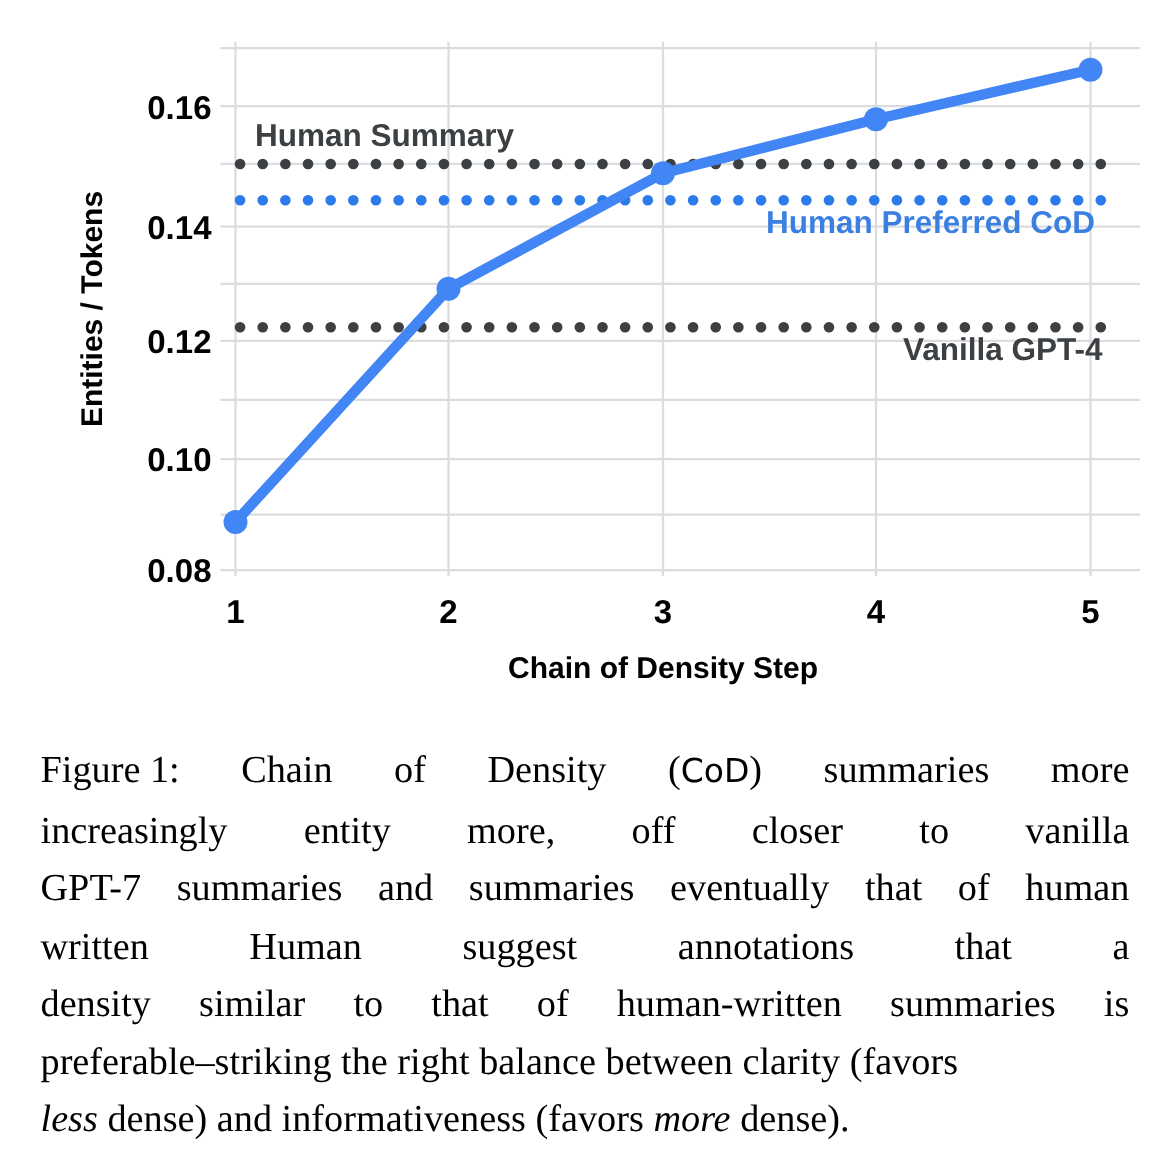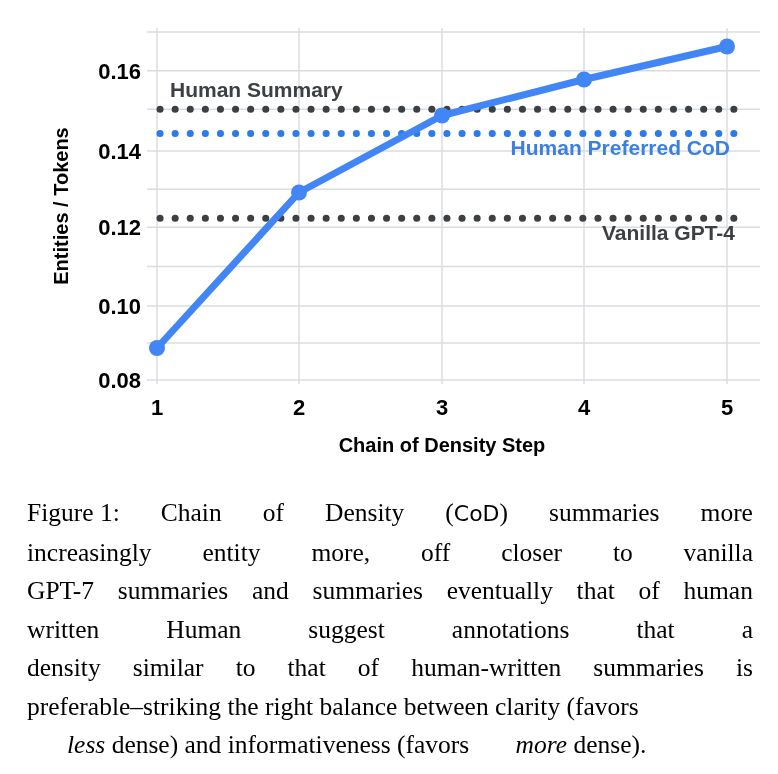--- a/index.html
+++ b/index.html
@@ -60,21 +60,21 @@
     line-height: 38.5px;
     color: #000000;
     text-align: justify;
     text-justify: inter-word;
   }
   #caption .mono-bold {
     font-family: "DejaVu Sans", sans-serif;
     font-weight: normal;
     font-size: 22px;
   }
-  #caption .ital { font-style: italic; margin-left: 40px; }
+  #caption .ital { font-style: italic; }
   .cap-line { display: block; white-space: nowrap; }
   .cap-line.justify {
     display: flex;
     justify-content: space-between;
     white-space: pre;
   }
 </style>
 </head>
 <body>
 

